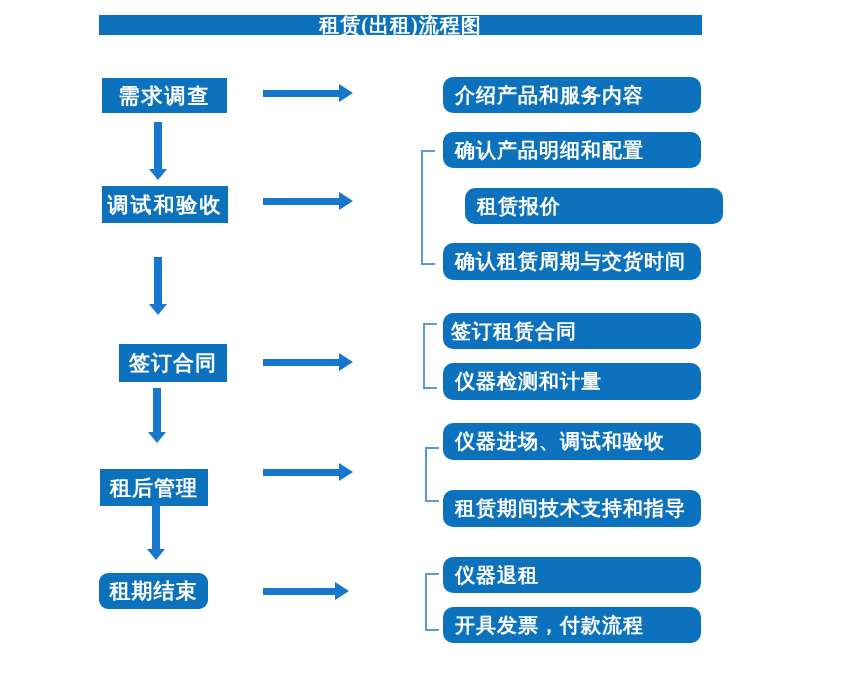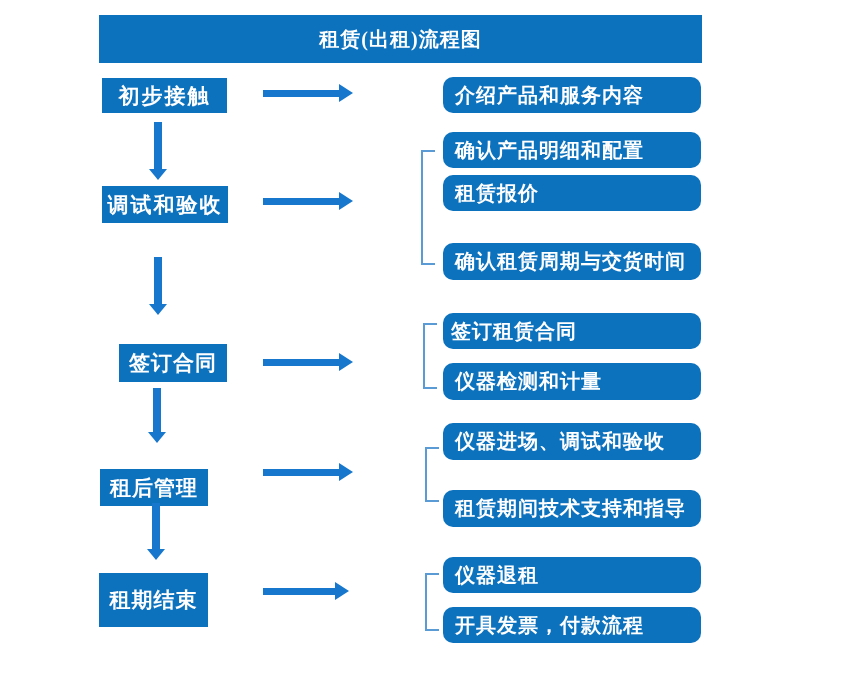--- a/index.html
+++ b/index.html
@@ -12,21 +12,21 @@
     position: relative;
     width: 844px;
     height: 688px;
     background: var(--background, #ffffff);
     overflow: hidden;
   }
   
   #title-bar {
     position: absolute;
     left: 99px; top: 15px;
-    width: 603px; height: 48px;
+    width: 603px; height: 20px;
     background: var(--box, #0d72be);
     color: var(--text, #ffffff);
     font-size: 20px;
     font-weight: bold;
     letter-spacing: 1px;
     display: flex;
     align-items: center;
     justify-content: center;
   }
   
@@ -39,41 +39,41 @@
     letter-spacing: 2px;
     display: flex;
     align-items: center;
     justify-content: center;
     white-space: nowrap;
   }
   #l1 { left: 102px; top:  78px; width: 125px; height: 35px; }
   #l2 { left: 102px; top: 186px; width: 126px; height: 37px; }
   #l3 { left: 102px; top: 344px; width: 108px; height: 38px; letter-spacing: 1px; margin-left: 17px; }
   #l4 { left: 100px; top: 457px; width: 108px; height: 37px; letter-spacing: 1px; margin-top: 12px; }
-  #l5 { left:  99px; top: 573px; width: 109px; height: 54px; letter-spacing: 1px; }
+  #l5 { left:  99px; top: 573px; width: 109px; height: 36px; letter-spacing: 1px; border-radius: 9px; }
   
   .rbox {
     position: absolute;
     left: 443px;
     width: 258px; height: 36px;
     box-sizing: border-box;
     background: var(--box, #0d72be);
     color: var(--text, #ffffff);
     font-size: 20px;
     font-weight: bold;
     letter-spacing: 1px;
     display: flex;
     align-items: center;
     padding-left: 12px;
     white-space: nowrap;
     border-radius: 10px;
   }
   #r1  { top:  77px; }
   #r2  { top: 132px; }
-  #r3  { top: 175px; }
+  #r3  { top: 188px; margin-left: 22px; }
   #r4  { top: 243px; height: 37px; }
   #r5  { top: 313px; padding-left: 8px; }
   #r6  { top: 363px; height: 37px; }
   #r7  { top: 423px; height: 37px; }
   #r8  { top: 490px; height: 37px; }
   #r9  { top: 557px; text-align: right; }
   #r10 { top: 607px; }
   
   .h-arrow {
     position: absolute;
@@ -127,21 +127,21 @@
   #b3 { left: 425px; top: 447px; height:  51px; }
   #b4 { left: 425px; top: 573px; height:  54px; }
 </style>
 </head>
 <body>
 
 <div id="canvas">
 
   <div id="title-bar">租赁(出租)流程图</div>
 
-  <div class="lbox" id="l1">初步接触</div>
+  <div class="lbox" id="l1">需求调查</div>
   <div class="lbox" id="l2">调试和验收</div>
   <div class="lbox" id="l3">签订合同</div>
   <div class="lbox" id="l4">租后管理</div>
   <div class="lbox" id="l5">租期结束</div>
 
   <div class="v-arrow" id="va1"></div>
   <div class="v-arrow" id="va2"></div>
   <div class="v-arrow" id="va3"></div>
   <div class="v-arrow" id="va4"></div>
 

